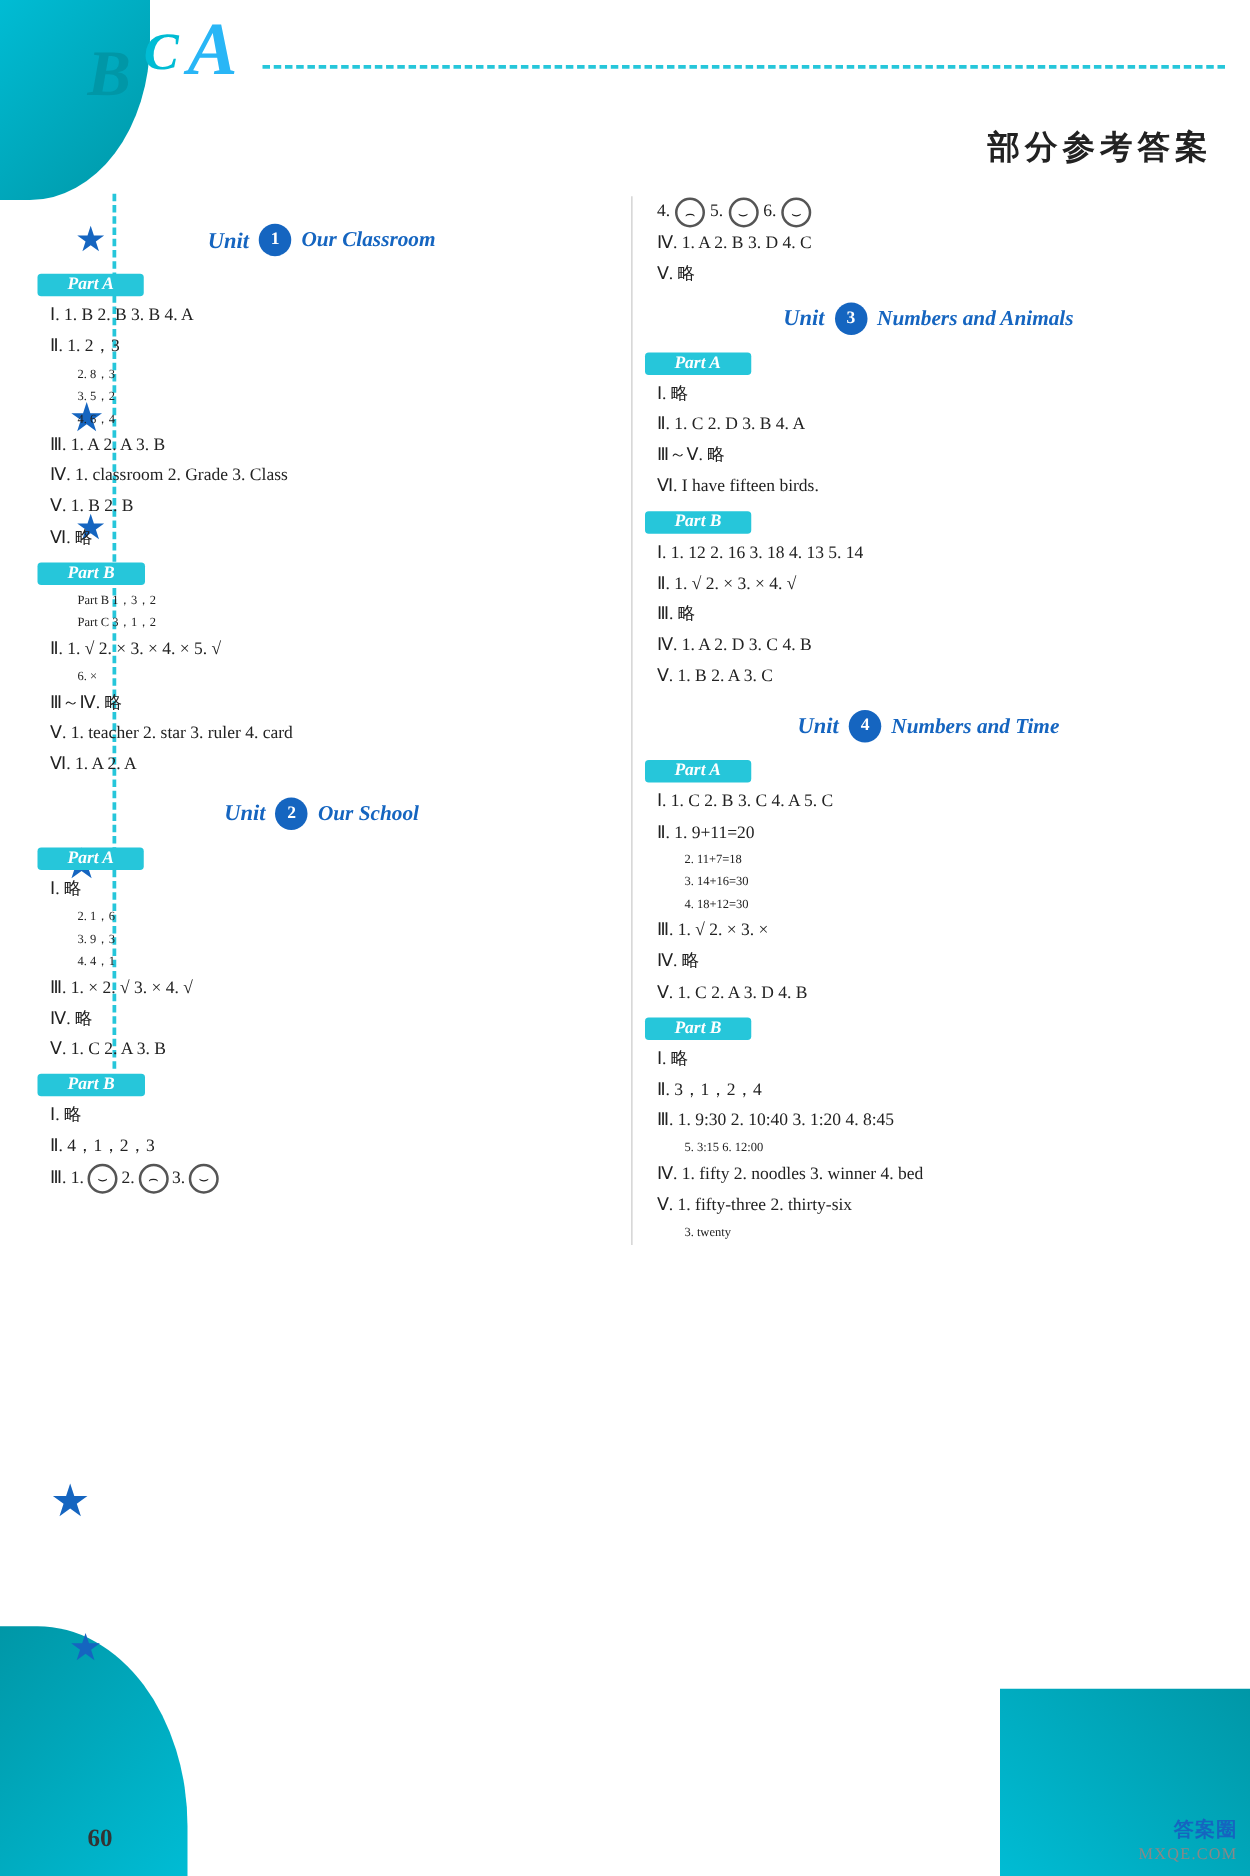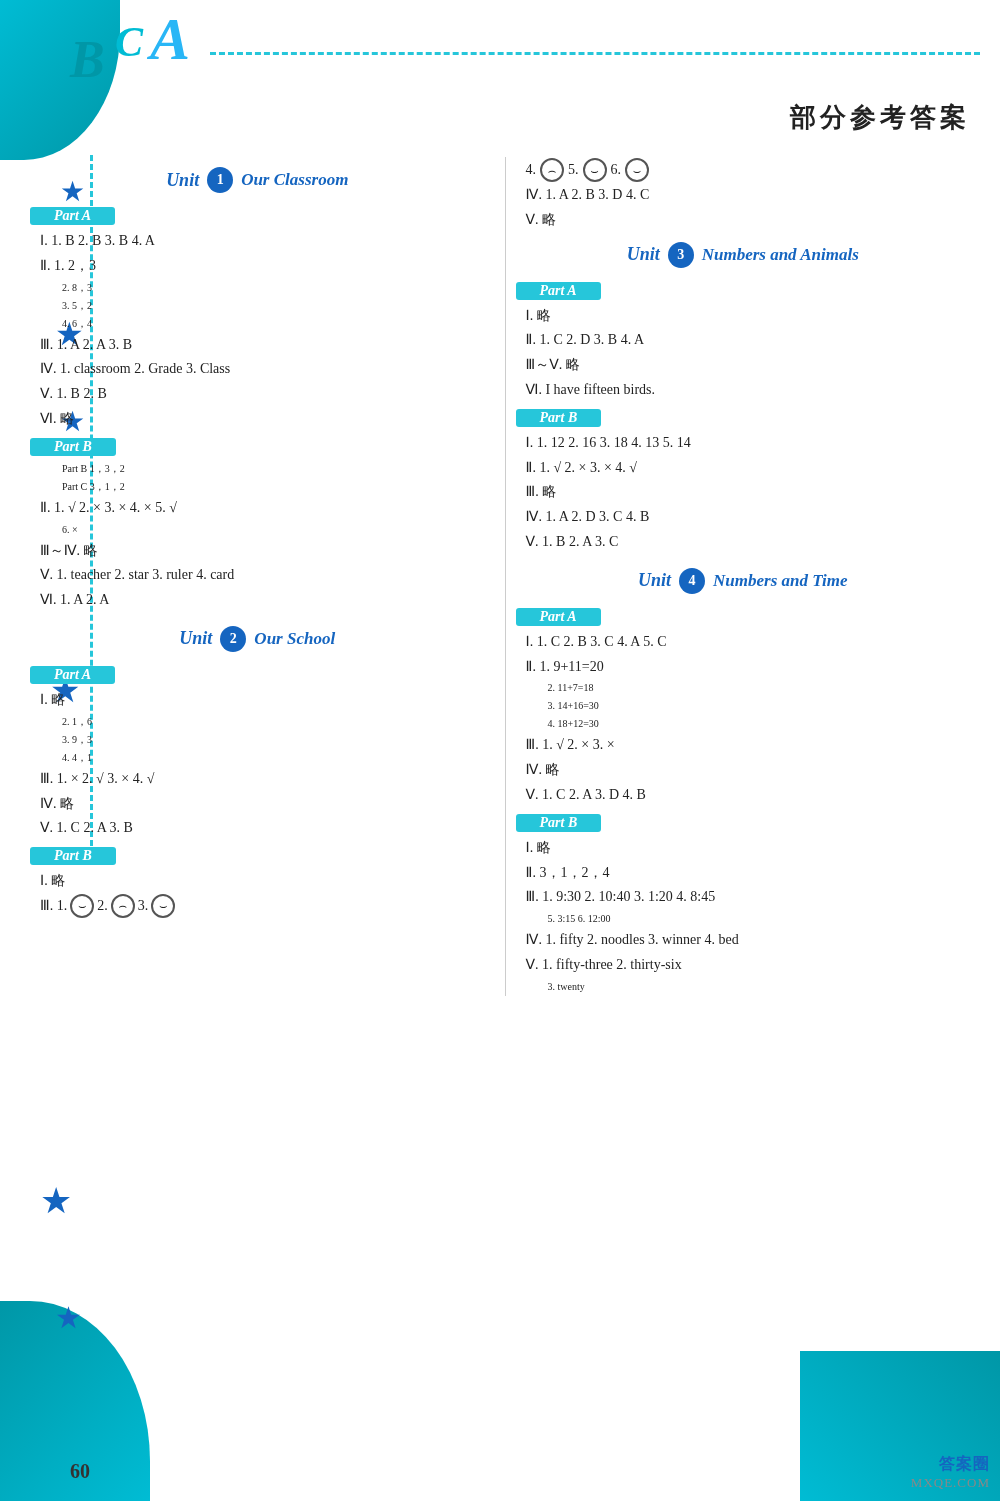--- a/index.html
+++ b/index.html
@@ -137,21 +137,21 @@
       padding-left: 10px;
       border-left: 1px solid #ccc;
     }
 
     
     .unit-title {
       display: flex;
       align-items: center;
       justify-content: center;
       gap: 8px;
-      margin: 10px 0 8px 0;
+      margin: 22px 0 8px 0;
       font-size: 18px;
       font-weight: bold;
     }
     .unit-word {
       color: #1565c0;
       font-style: italic;
       font-size: 18px;
       font-weight: bold;
     }
     .unit-num-circle {
@@ -308,20 +308,21 @@
       <div class="answer-line-indent">2. 1，6</div>
       <div class="answer-line-indent">3. 9，3</div>
       <div class="answer-line-indent">4. 4，1</div>
       <div class="answer-line">Ⅲ. 1. ×  2. √  3. ×  4. √</div>
       <div class="answer-line">Ⅳ. 略</div>
       <div class="answer-line">Ⅴ. 1. C  2. A  3. B</div>
 
       
       <div class="part-label">Part B</div>
       <div class="answer-line">Ⅰ. 略</div>
+      <div class="answer-line">Ⅱ. 4，1，2，3</div>
       <div class="answer-line" style="display:flex;align-items:center;gap:2px;flex-wrap:wrap;">
         <span>Ⅲ. 1.</span>
         <span class="face" title="happy">⌣</span>
         <span>2.</span>
         <span class="face" title="sad">⌢</span>
         <span>3.</span>
         <span class="face" title="happy">⌣</span>
       </div>
     </div>
 

